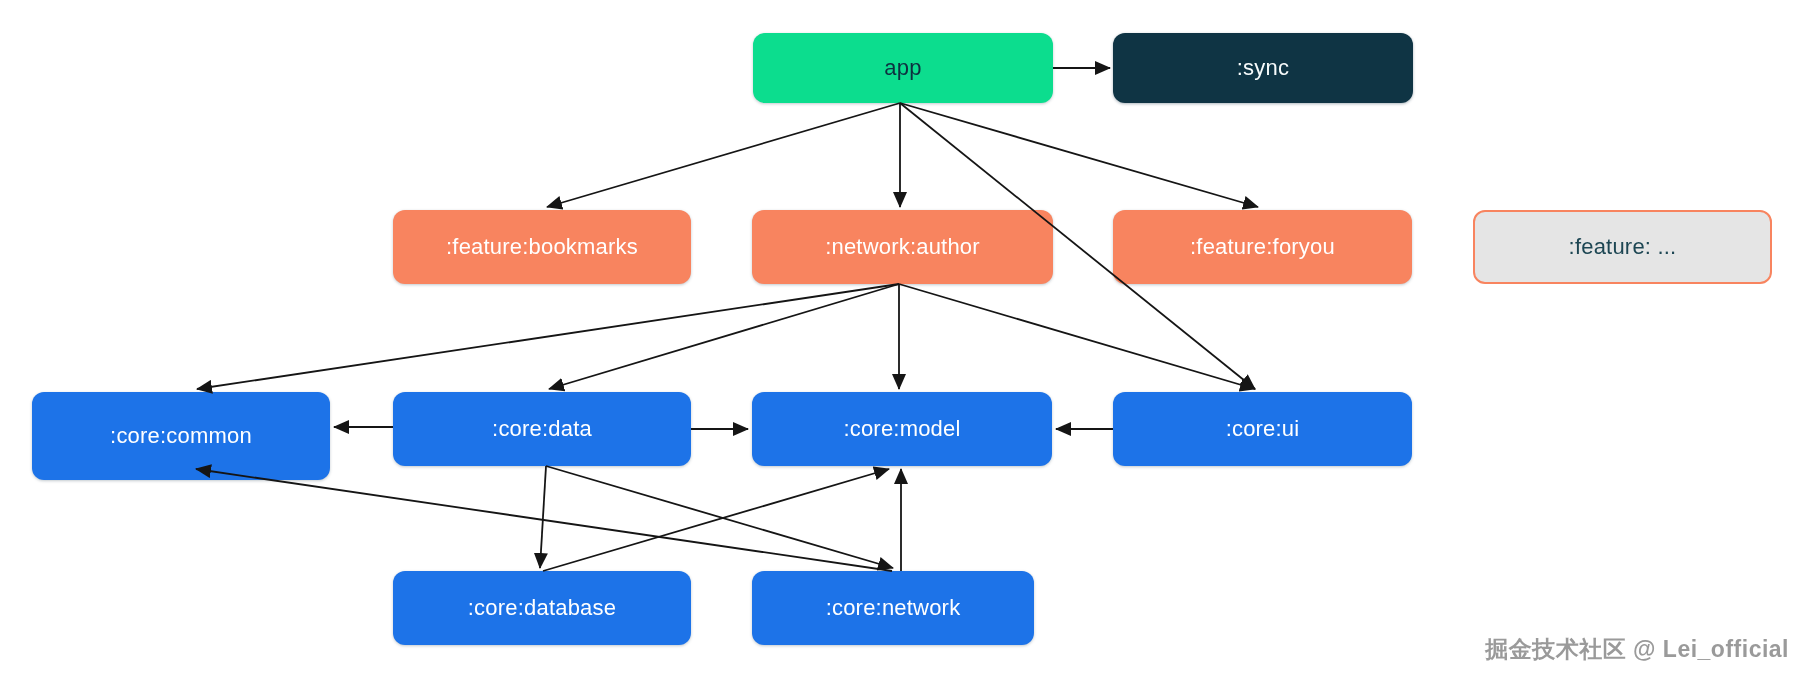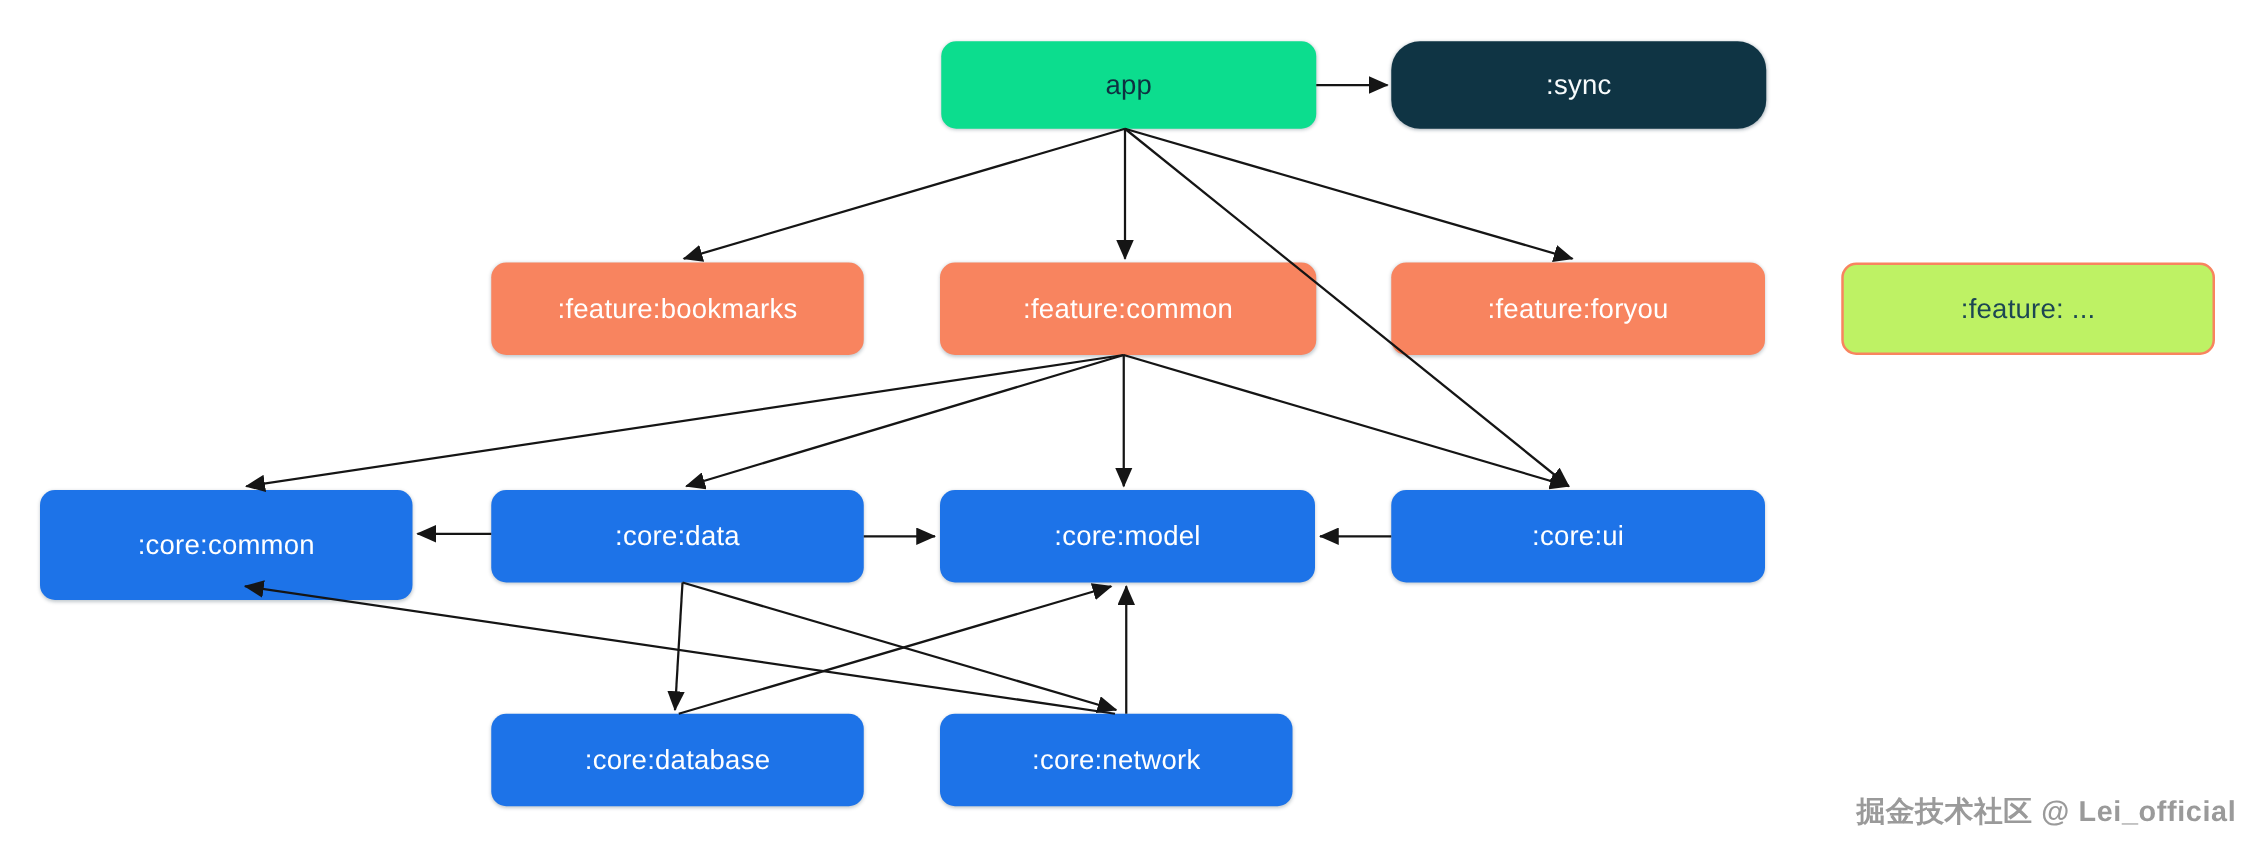--- a/index.html
+++ b/index.html
@@ -21,24 +21,24 @@
   .node{
     position:absolute;z-index:2;
     display:flex;align-items:center;justify-content:center;
     border-radius:12px;
     font-size:22px;
     letter-spacing:.2px;
     box-sizing:border-box;
     white-space:nowrap;
   }
   .node.green{background:var(--green-fill);color:var(--green-text);box-shadow:0 1px 3px rgba(13,40,60,.25);}
-  .node.navy{background:var(--navy-fill);color:var(--navy-text);box-shadow:0 1px 3px rgba(13,40,60,.35);border-radius:23px;}
+  .node.navy{background:var(--navy-fill);color:var(--navy-text);box-shadow:0 1px 3px rgba(13,40,60,.35);}
   .node.orange{background:var(--orange-fill);color:var(--orange-text);box-shadow:0 1px 3px rgba(13,40,60,.25);}
   .node.blue{background:var(--blue-fill);color:var(--blue-text);box-shadow:0 1px 3px rgba(13,40,60,.25);}
-  .node.orange-outline{background:#bef264;border:2px solid var(--orange-fill);color:var(--outline-text);}
+  .node.orange-outline{background:#e5e5e5;border:2px solid var(--orange-fill);color:var(--outline-text);}
   .node.blue-outline{background:#ffffff;border:2px solid var(--blue-fill);color:var(--outline-text);}
   #watermark{
     position:absolute;z-index:6;
     right:14px;bottom:12px;
     font-size:23px;font-weight:600;
     color:#9a9a9a;
     text-shadow:2px 2px 1px #ffffff;
     letter-spacing:.5px;
   }
 </style>
@@ -70,21 +70,21 @@
         <line x1="546" y1="466" x2="893" y2="568" marker-end="url(#arrow)"></line>
         <line x1="543" y1="571" x2="889" y2="469" marker-end="url(#arrow)"></line>
         <line x1="901" y1="571" x2="901" y2="469" marker-end="url(#arrow)"></line>
         <line x1="892" y1="571" x2="196" y2="469" marker-end="url(#arrow)"></line>
       </g>
   </svg>
 
   <div class="node green" style="left: 753px; top: 33px; width: 300px; height: 70px;">app</div>
   <div class="node navy" style="left: 1113px; top: 33px; width: 300px; height: 70px;">:sync</div>
   <div class="node orange" style="left: 393px; top: 210px; width: 298px; height: 74px;">:feature:bookmarks</div>
-  <div class="node orange" style="left: 752px; top: 210px; width: 301px; height: 74px;">:feature:common</div>
+  <div class="node orange" style="left: 752px; top: 210px; width: 301px; height: 74px;">:network:author</div>
   <div class="node orange" style="left: 1113px; top: 210px; width: 299px; height: 74px;">:feature:foryou</div>
   <div class="node orange-outline" style="left: 1473px; top: 210px; width: 299px; height: 74px;">:feature: ...</div>
   <div class="node blue" style="left: 32px; top: 392px; width: 298px; height: 88px;">:core:common</div>
   <div class="node blue" style="left: 393px; top: 392px; width: 298px; height: 74px;">:core:data</div>
   <div class="node blue" style="left: 752px; top: 392px; width: 300px; height: 74px;">:core:model</div>
   <div class="node blue" style="left: 1113px; top: 392px; width: 299px; height: 74px;">:core:ui</div>
   <div class="node blue" style="left: 393px; top: 571px; width: 298px; height: 74px;">:core:database</div>
   <div class="node blue" style="left: 752px; top: 571px; width: 282px; height: 74px;">:core:network</div>
 
   <div id="watermark">掘金技术社区 @ Lei_official</div>

